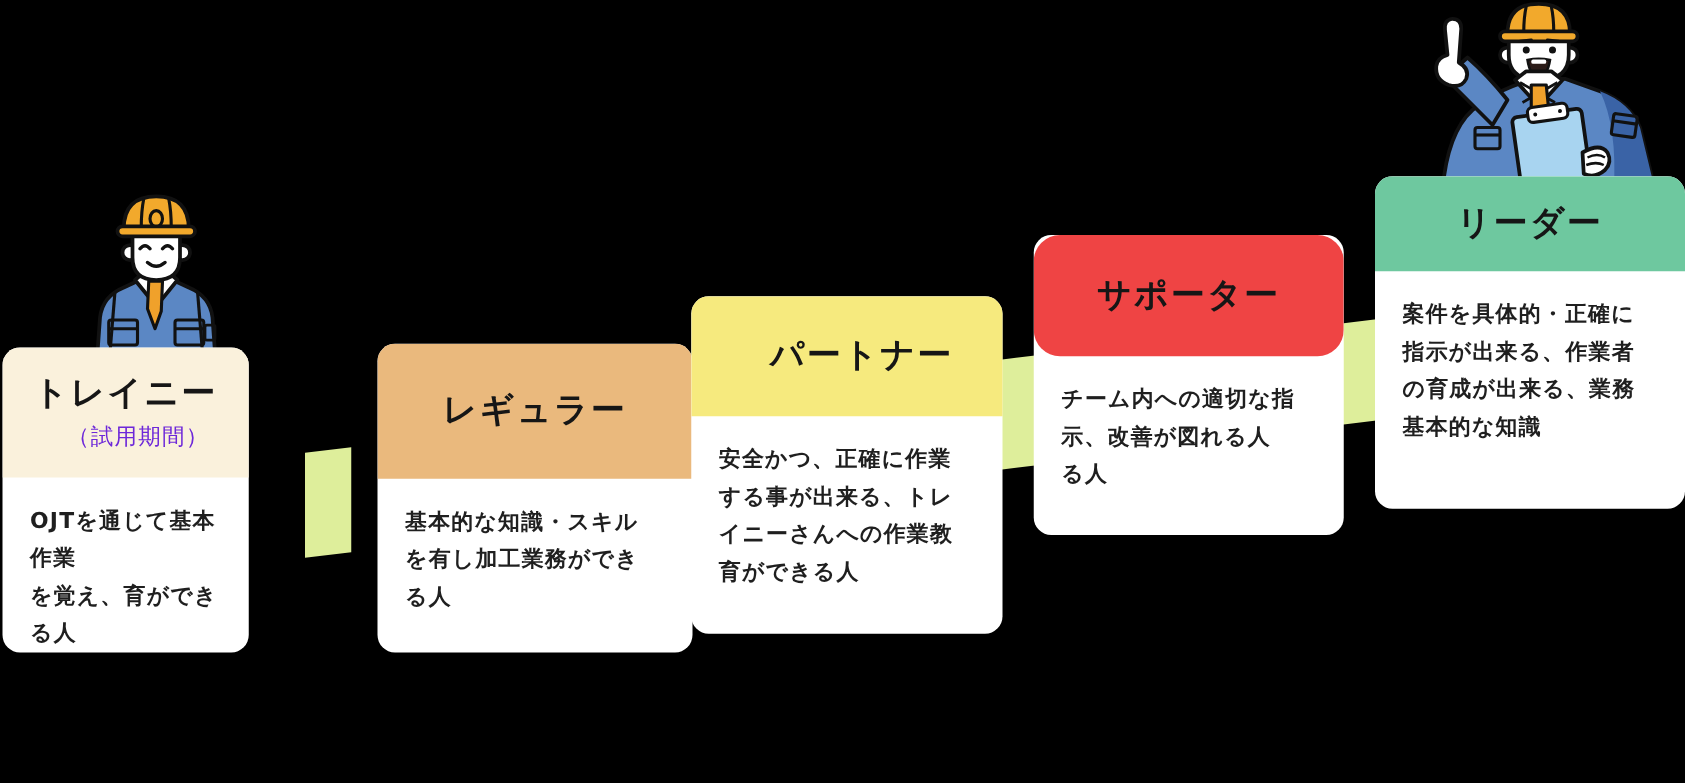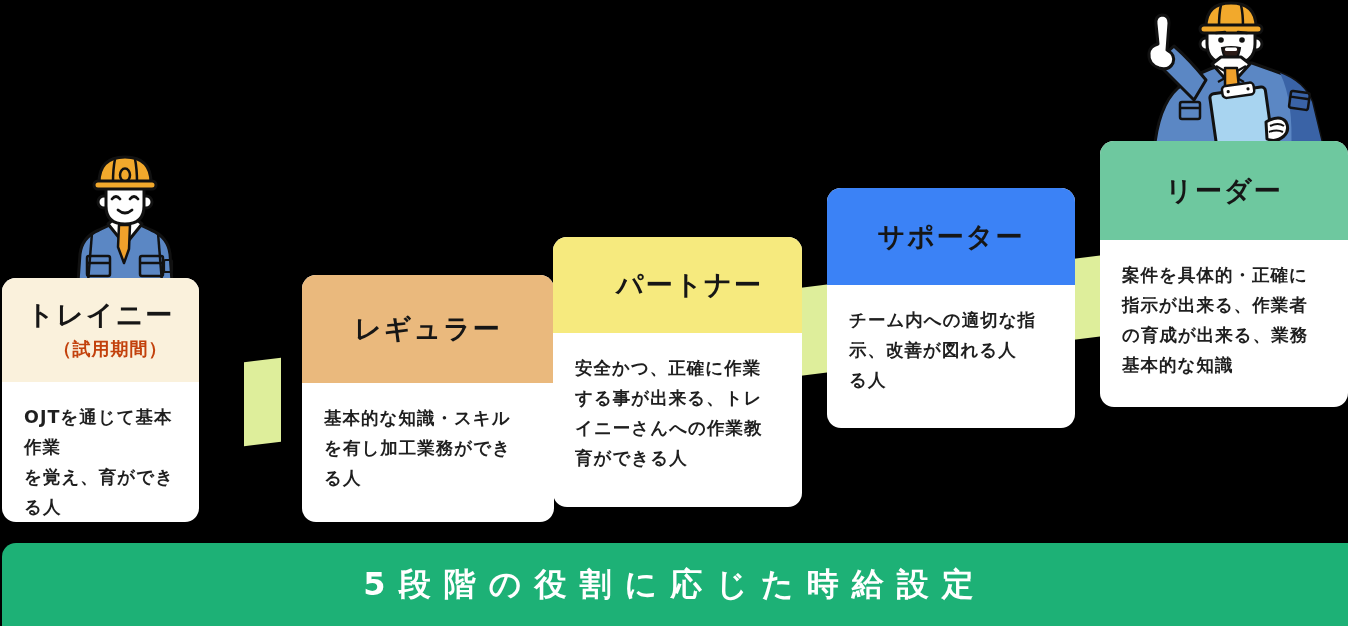--- a/index.html
+++ b/index.html
@@ -4,34 +4,34 @@
 <style>
   html,body{margin:0;padding:0;background:#000;}
   .stage{position:relative;width:1348px;height:626px;background:#000;overflow:hidden;
          font-family:"DejaVu Sans",sans-serif;}
 
   
   .card{position:absolute;border-radius:14px;overflow:hidden;background:#fff;z-index:3;}
   .card-header{display:flex;flex-direction:column;align-items:center;justify-content:center;
                width:100%;}
   .card-title{font-size:27px;font-weight:800;color:#161616;letter-spacing:2px;line-height:1.15;}
-  .card-subtitle{font-size:18px;font-weight:700;color:#c2410c;letter-spacing:1px;margin-top:6px;margin-left:20px;}
+  .card-subtitle{font-size:18px;font-weight:400;color:#6d28d9;letter-spacing:1px;margin-top:6px;margin-left:20px;}
   .card-body{padding:20px 22px 0 22px;font-size:17.5px;font-weight:600;color:#1f1f1f;
              line-height:30px;letter-spacing:1px;white-space:pre-line;}
 
   .pos-1{left:2px;top:278px;width:197px;height:244px;}
   .pos-1 .card-header{height:104px;}
   .pos-2{left:276px;top:275px;width:252px;height:247px;margin-left:26px;}
   .pos-2 .card-header{height:108px;}
   .pos-3{left:553px;top:237px;width:249px;height:270px;}
   .pos-3 .card-header{height:96px;padding-left:12px;}
   .pos-4{left:827px;top:188px;width:248px;height:240px;}
   .pos-4 .card-header{height:97px;}
   .pos-5{left:1100px;top:141px;width:248px;height:266px;}
-  .pos-5 .card-header{height:99px;}
+  .pos-5 .card-header{height:76px;}
 
   
   .connector{position:absolute;z-index:1;transform:skewY(-7deg);}
   .c12{left:244px;top:360px;width:37px;height:84px;}
   .c23{left:523px;top:326px;width:36px;height:85px;}
   .c34{left:797px;top:286px;width:36px;height:88px;}
   .c45{left:1070px;top:257px;width:36px;height:81px;}
 
   
   .banner{position:absolute;left:2px;top:543px;width:1346px;height:83px;z-index:4;
@@ -167,35 +167,32 @@
     <div class="card-header" style="background: rgb(246, 234, 126);">
       <div class="card-title">パートナー</div>
     </div>
     <div class="card-body">安全かつ、正確に作業
 する事が出来る、トレ
 イニーさんへの作業教
 育ができる人</div>
   </div>
 
   <div class="card pos-4">
-    <div class="card-header" style="background: #3b82f6;">
+    <div class="card-header" style="background: #ef4444; border-radius: 21px;">
       <div class="card-title">サポーター</div>
     </div>
     <div class="card-body">チーム内への適切な指
 示、改善が図れる人
 る人</div>
   </div>
 
   <div class="card pos-5">
     <div class="card-header" style="background: rgb(110, 200, 159);">
       <div class="card-title">リーダー</div>
     </div>
     <div class="card-body">案件を具体的・正確に
 指示が出来る、作業者
 の育成が出来る、業務
 基本的な知識</div>
   </div>
 
-  <div class="banner" style="background: rgb(29, 177, 118); color: rgb(255, 255, 255);">
-    <span>5段階の役割に応じた時給設定</span>
-  </div>
 
 </div>
 
 </body></html>

